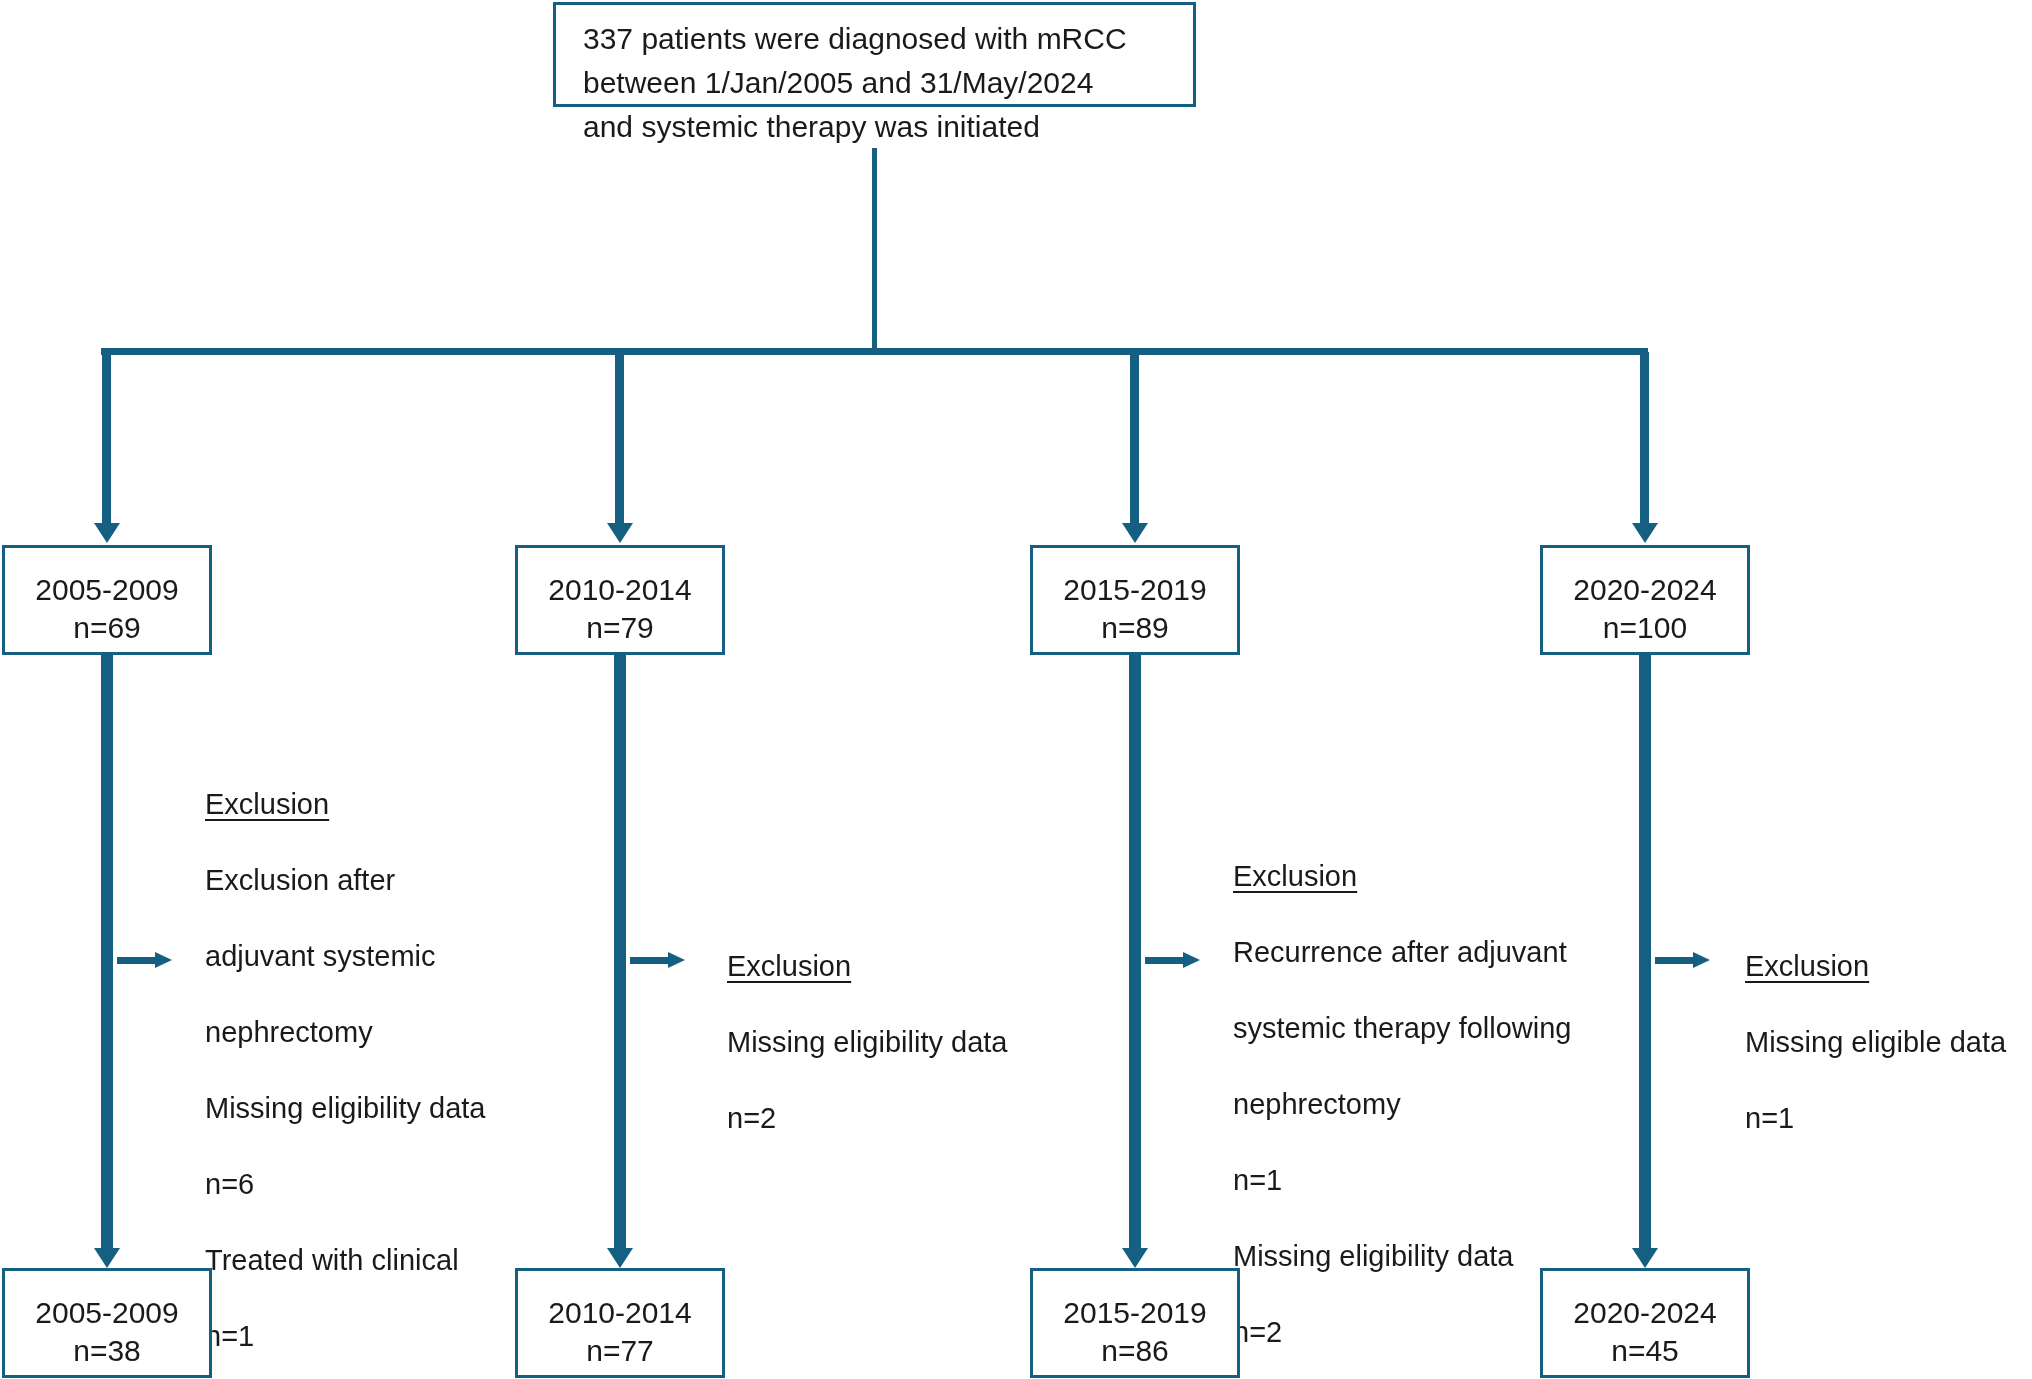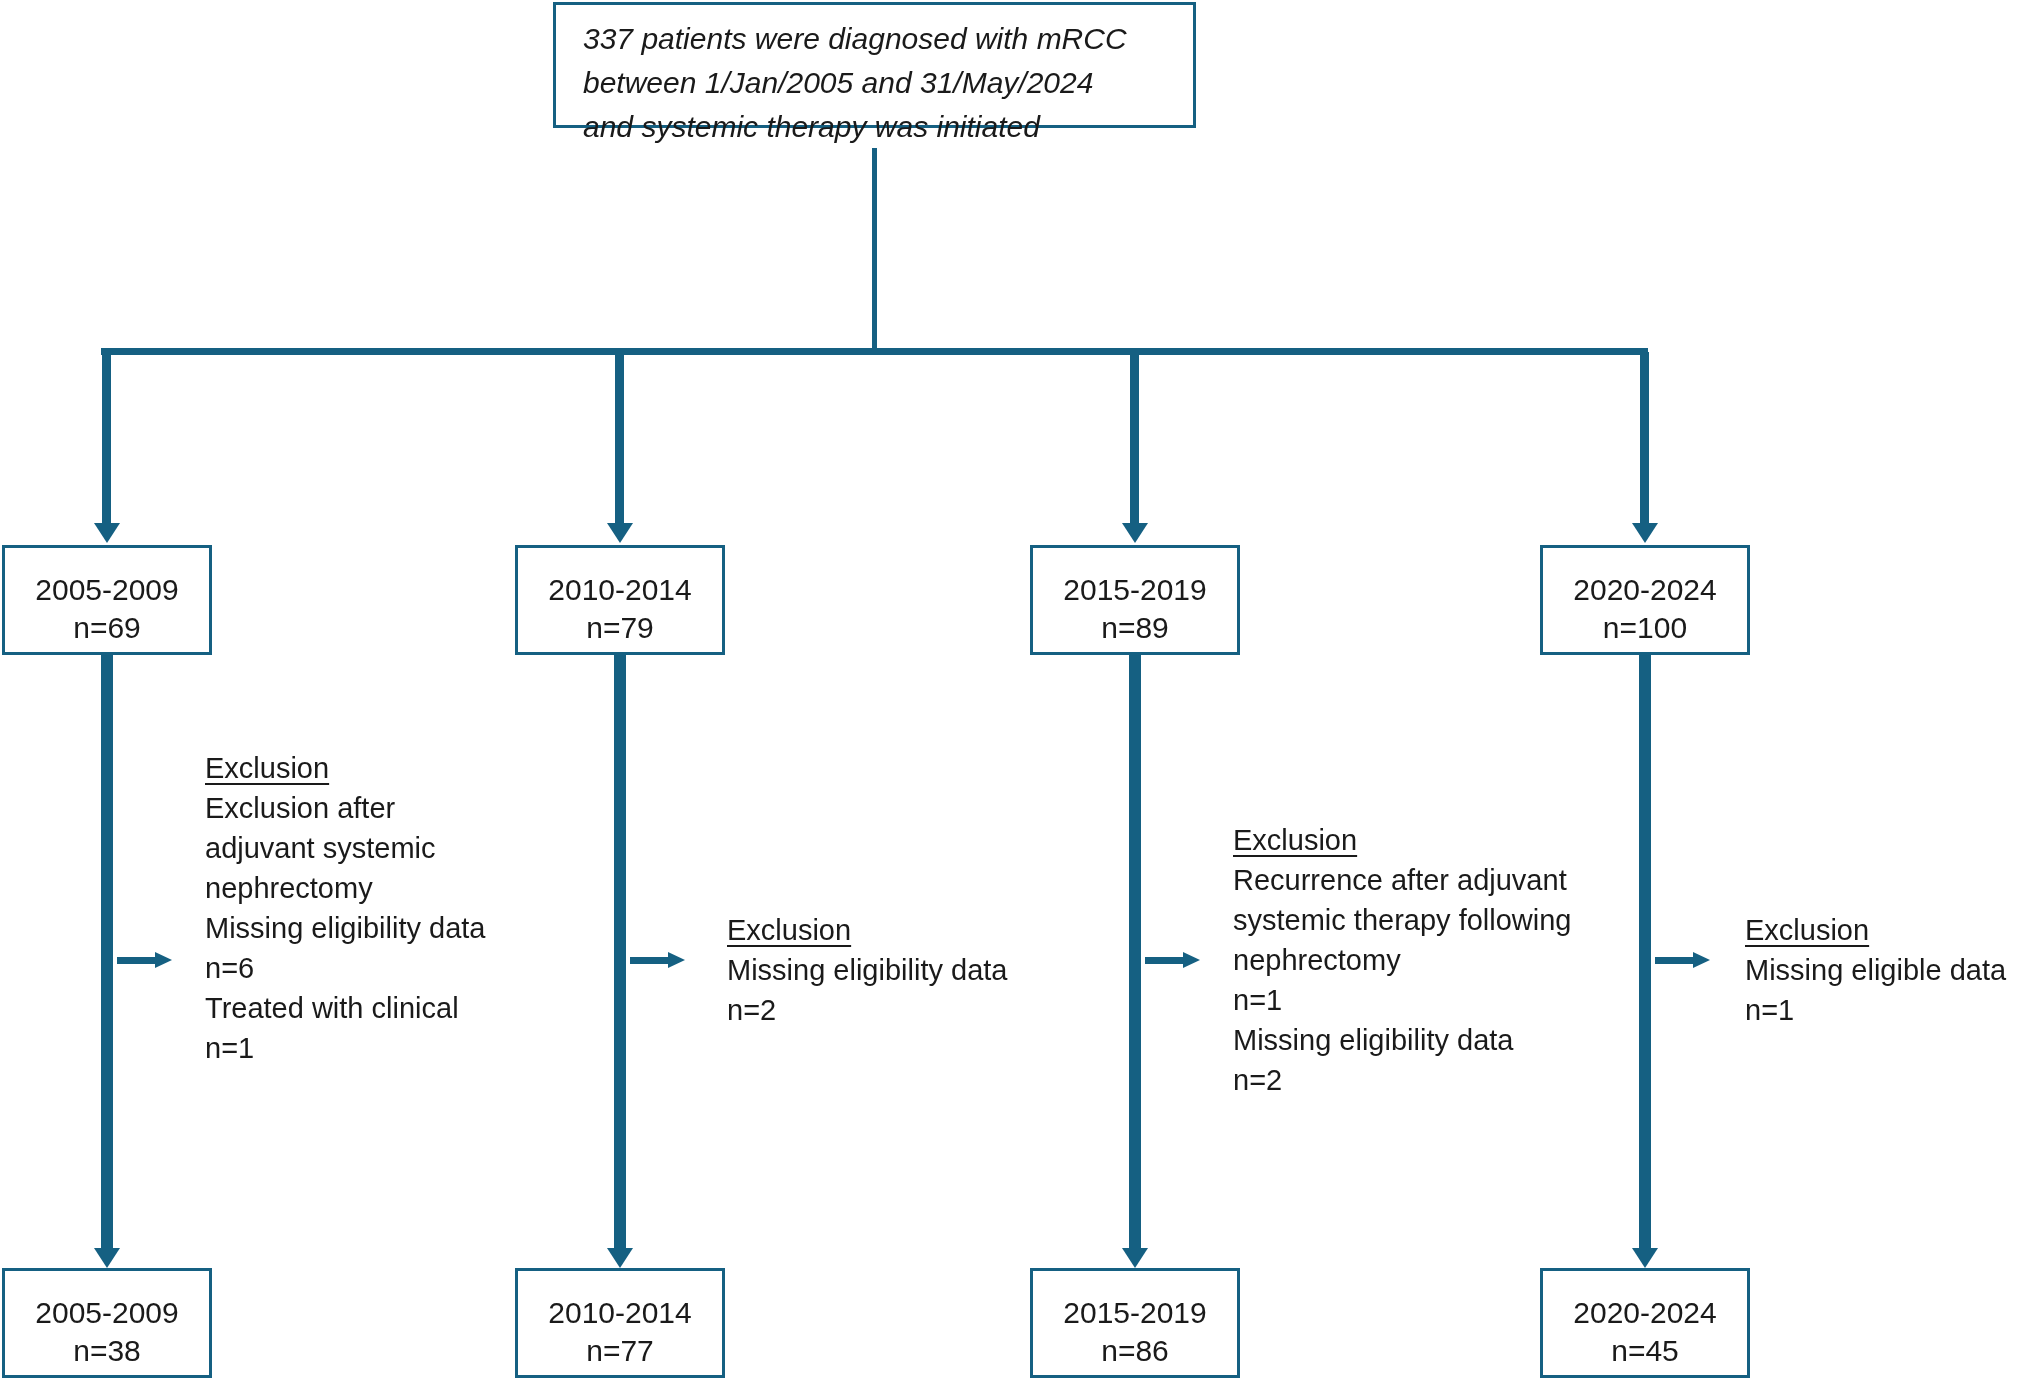--- a/index.html
+++ b/index.html
@@ -46,28 +46,28 @@
     font-size: 29px;
     line-height: 40px;
     white-space: nowrap;
     color: var(--text);
   }
   .excl .heading {
     text-decoration: underline;
     text-decoration-thickness: 2px;
     text-underline-offset: 5px;
   }
-  .excl .xline { display: block; }
+  .excl .xline { display: block; margin-top: 36px; }
 </style>
 </head>
 <body>
 
 <div class="canvas">
 
-  <div class="box topbox" style="left:553px; top:2px; width:643px; height:126px;font-style:italic;">
+  <div class="box topbox" style="left:553px; top:2px; width:643px; height:105px;">
     <span class="bline">337 patients were diagnosed with mRCC</span>
     <span class="bline">between 1/Jan/2005 and 31/May/2024</span>
     <span class="bline">and systemic therapy was initiated</span>
   </div>
 
   <div class="vline" style="left:872px; top:148px; width:5px; height:207px;"></div>
 
   <div class="hline" style="left:101px; top:348px; width:1547px; height:7px;"></div>
 
   <div class="vline" style="left:102px; top:352px; width:9px; height:171px;"></div>

